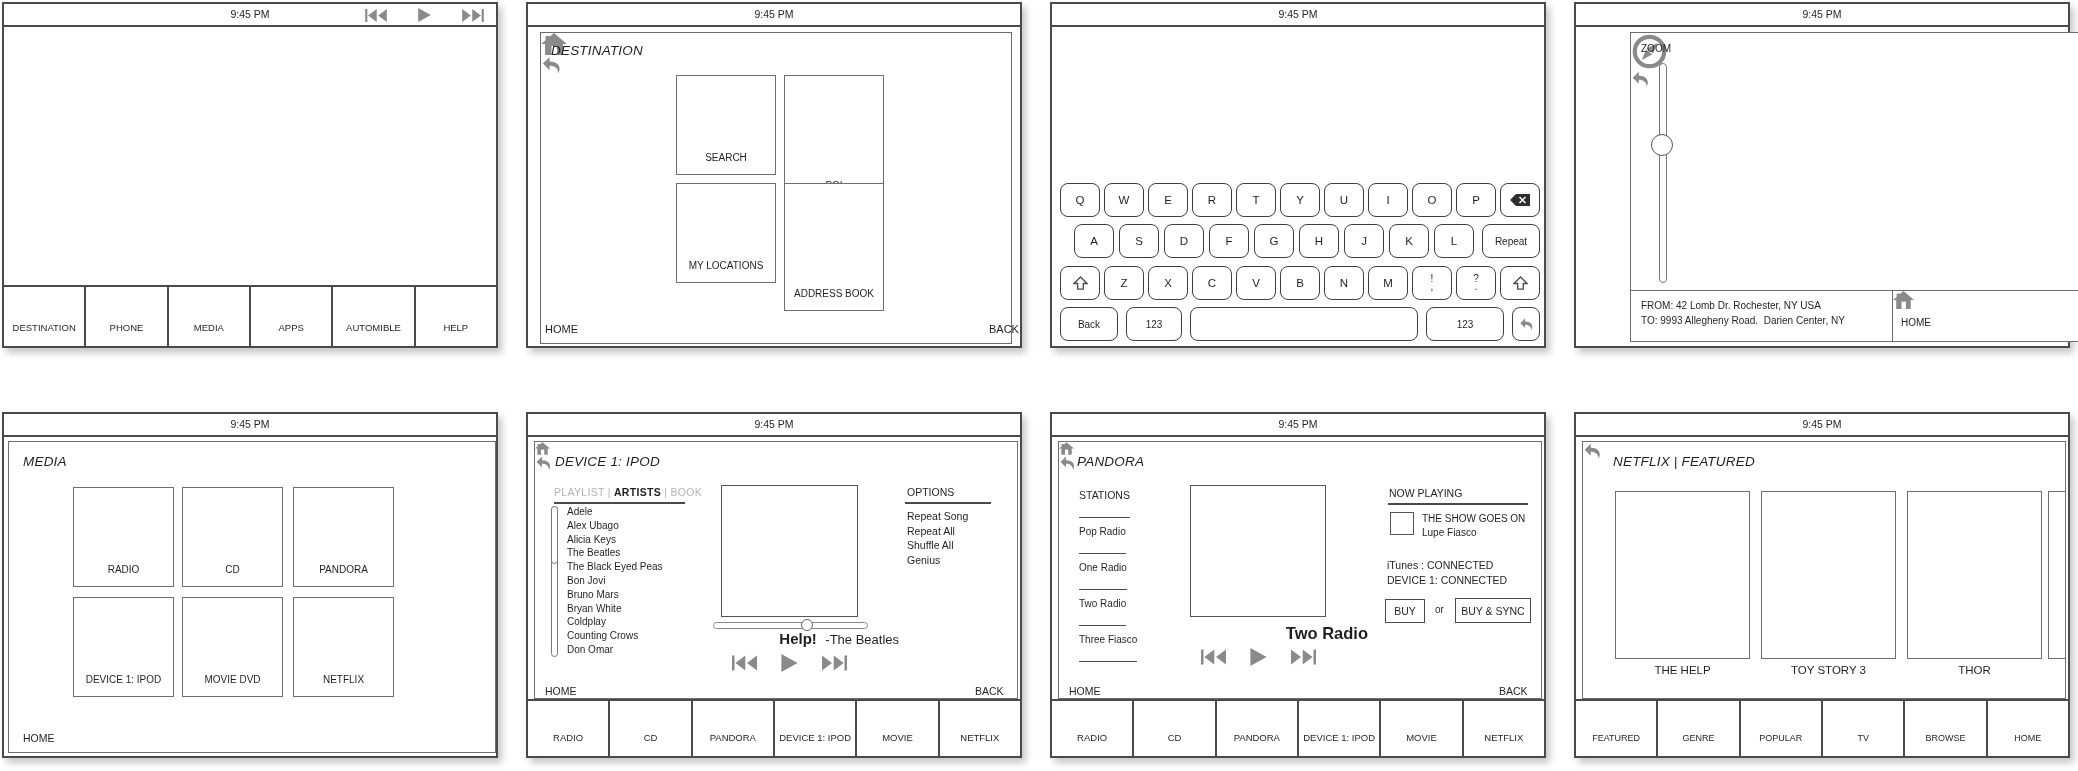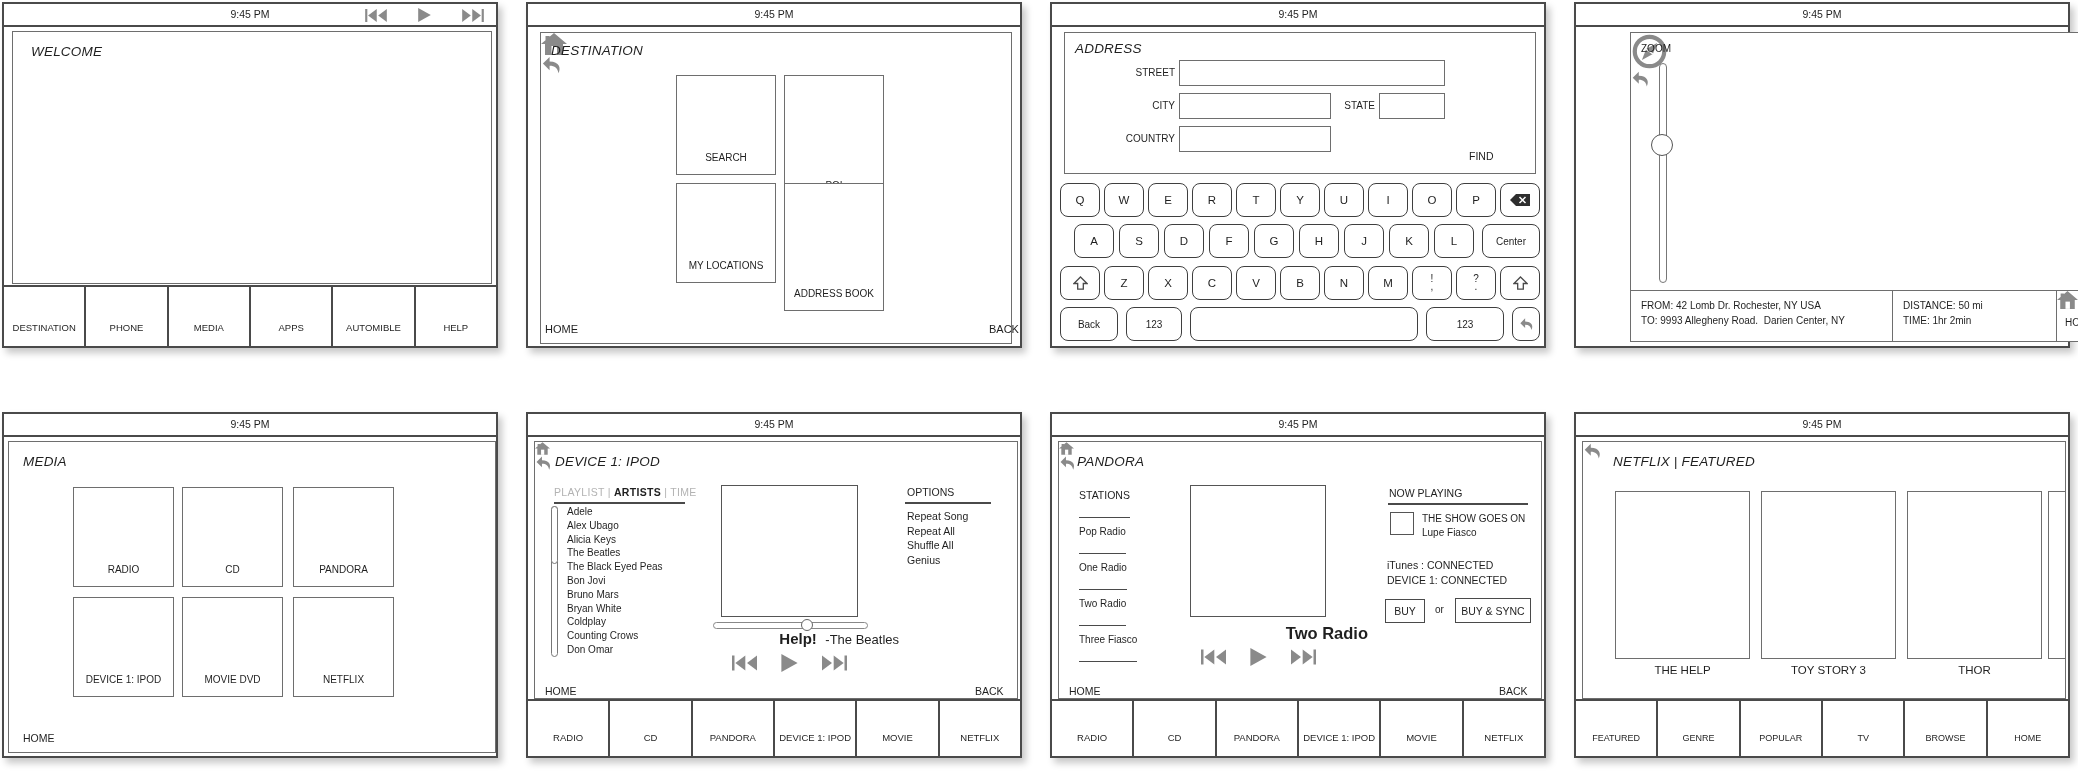--- a/index.html
+++ b/index.html
@@ -49,23 +49,20 @@
         </span>
       <span>
           <svg width="30" height="13" viewBox="0 0 30 18" fill="#8a8a8a">
             <path d="M0 0 L12 9 L0 18 Z"></path>
             <path d="M14 0 L26 9 L14 18 Z"></path>
             <rect x="27" y="0" width="3" height="18"></rect>
           </svg>
         </span>
     </div>
   </div>
-  <div class="frame" style="left:8px;top:27px;width:480px;height:253px;">
-    <div class="abs it" style="left:18px;top:12px;">WELCOME</div>
-  </div>
   <div class="nav" style="height:59px;">
     <div>DESTINATION</div>
     <div>PHONE</div>
     <div>MEDIA</div>
     <div>APPS</div>
     <div>AUTOMIBLE</div>
     <div>HELP</div>
   </div>
 </div>
 
@@ -87,32 +84,20 @@
     <span class="icon" style="left:452px;top:266px;"><svg width="21" height="21" viewBox="0 0 22 22" fill="#8a8a8a">
           <path d="M9 2 L2 9 L9 16 L9 11.3 C14.5 11.3 17.3 13.8 18.3 19 C21 13.5 19.5 7 9 6.7 Z"></path>
         </svg></span>
     <div class="homelabel" style="left:448px;top:290px;font-size:11px;">BACK</div>
   </div>
 </div>
 
 <div class="panel" style="left:1050px;top:2px;">
   <div class="time-bar">
     <div class="time">9:45 PM</div>
-  </div>
-  <div class="frame" style="left:12px;top:28px;width:472px;height:142px;">
-    <div class="abs it" style="left:10px;top:8px;">ADDRESS</div>
-    <div class="lbl-r" style="left:40px;top:34px;width:70px;">STREET</div>
-    <div class="fld" style="left:114px;top:27px;width:266px;"></div>
-    <div class="lbl-r" style="left:40px;top:67px;width:70px;">CITY</div>
-    <div class="fld" style="left:114px;top:60px;width:152px;"></div>
-    <div class="lbl-r" style="left:250px;top:67px;width:60px;">STATE</div>
-    <div class="fld" style="left:314px;top:60px;width:66px;"></div>
-    <div class="lbl-r" style="left:30px;top:100px;width:80px;">COUNTRY</div>
-    <div class="fld" style="left:114px;top:93px;width:152px;"></div>
-    <div class="abs" style="left:404px;top:117px;font-size:10.5px;">FIND</div>
   </div>
 
   <div class="key" style="left:8px;top:179px;width:40px;">Q</div>
   <div class="key" style="left:52px;top:179px;width:40px;">W</div>
   <div class="key" style="left:96px;top:179px;width:40px;">E</div>
   <div class="key" style="left:140px;top:179px;width:40px;">R</div>
   <div class="key" style="left:184px;top:179px;width:40px;">T</div>
   <div class="key" style="left:228px;top:179px;width:40px;">Y</div>
   <div class="key" style="left:272px;top:179px;width:40px;">U</div>
   <div class="key" style="left:316px;top:179px;width:40px;">I</div>
@@ -129,21 +114,21 @@
 
   <div class="key" style="left:22px;top:220px;width:40px;">A</div>
   <div class="key" style="left:67px;top:220px;width:40px;">S</div>
   <div class="key" style="left:112px;top:220px;width:40px;">D</div>
   <div class="key" style="left:157px;top:220px;width:40px;">F</div>
   <div class="key" style="left:202px;top:220px;width:40px;">G</div>
   <div class="key" style="left:247px;top:220px;width:40px;">H</div>
   <div class="key" style="left:292px;top:220px;width:40px;">J</div>
   <div class="key" style="left:337px;top:220px;width:40px;">K</div>
   <div class="key" style="left:382px;top:220px;width:40px;">L</div>
-  <div class="key" style="left:430px;top:220px;width:58px;font-size:10px;">Center</div>
+  <div class="key" style="left:430px;top:220px;width:58px;font-size:10px;">Repeat</div>
 
   <div class="key" style="left:8px;top:262px;width:40px;">
       <span>
         <svg width="15" height="15" viewBox="0 0 16 16">
           <path d="M8 1 L15 8 H11 V14 H5 V8 H1 Z" fill="none" stroke="#4a4a4a" stroke-width="1.4"></path>
         </svg>
       </span>
     </div>
   <div class="key" style="left:52px;top:262px;width:40px;">Z</div>
   <div class="key" style="left:96px;top:262px;width:40px;">X</div>
@@ -195,24 +180,20 @@
           <path d="M18 19 L26 25" stroke="#ffffff" stroke-width="1.4"></path>
         </svg></span>
     <span class="icon" style="left:446px;top:222px;"><svg width="19" height="19" viewBox="0 0 22 22" fill="#8a8a8a">
           <path d="M9 2 L2 9 L9 16 L9 11.3 C14.5 11.3 17.3 13.8 18.3 19 C21 13.5 19.5 7 9 6.7 Z"></path>
         </svg></span>
     <div class="abs" style="left:0;right:0;top:257px;bottom:0;border-top:1.5px solid #6e6e6e;display:flex;">
       <div style="width:262px;box-sizing:border-box;border-right:1.5px solid #6e6e6e;padding:7px 0 0 10px;font-size:10px;line-height:15px;">
         <div style="white-space:pre-wrap;">FROM: 42 Lomb Dr. Rochester, NY USA</div>
         <div style="white-space:pre-wrap;">TO: 9993 Allegheny Road.  Darien Center, NY</div>
       </div>
-      <div style="width:164px;box-sizing:border-box;border-right:1.5px solid #6e6e6e;padding:7px 0 0 10px;font-size:10px;line-height:15px;">
-        <div>DISTANCE: 50 mi</div>
-        <div>TIME: 1hr 2min</div>
-      </div>
       <div style="flex:1;position:relative;">
         <span class="icon" style="left:13px;top:5px;"><svg width="21" height="18" viewBox="0 0 26 22" fill="#8a8a8a">
               <path d="M13 0 L26 11 L22 11 L22 22 L4 22 L4 11 L0 11 Z M4.5 3 H8.5 V7 H4.5 Z"></path>
               <rect x="10.5" y="13" width="5.5" height="9" fill="#ffffff"></rect>
             </svg></span>
         <div class="homelabel" style="left:8px;top:26px;font-size:10px;">HOME</div>
       </div>
     </div>
   </div>
 </div>
@@ -237,21 +218,21 @@
   <div class="time-bar">
     <div class="time">9:45 PM</div>
   </div>
   <div class="frame" style="left:6px;top:27px;width:484px;height:258px;">
     <div class="abs it" style="left:20px;top:12px;">DEVICE 1: IPOD</div>
     <div class="abs" style="left:19px;top:44px;font-size:10.5px;letter-spacing:.3px;">
       <span class="gray">PLAYLIST</span>
       <span class="gray">|</span>
       <span style="font-weight:bold;">ARTISTS</span>
       <span class="gray">|</span>
-      <span class="gray">TIME</span>
+      <span class="gray">BOOK</span>
     </div>
     <div class="ul" style="left:19px;top:60px;width:131px;"></div>
     <div class="abs" style="left:16px;top:64px;width:7px;height:151px;border:1px solid #777;border-radius:4px;box-sizing:border-box;"></div>
     <div class="abs" style="left:16px;top:64px;width:7px;height:58px;border:1px solid #777;border-radius:4px;box-sizing:border-box;background:#fff;"></div>
     <div class="abs" style="left:32px;top:63px;font-size:10px;line-height:13.8px;">
       <div>Adele</div>
       <div>Alex Ubago</div>
       <div>Alicia Keys</div>
       <div>The Beatles</div>
       <div>The Black Eyed Peas</div>

